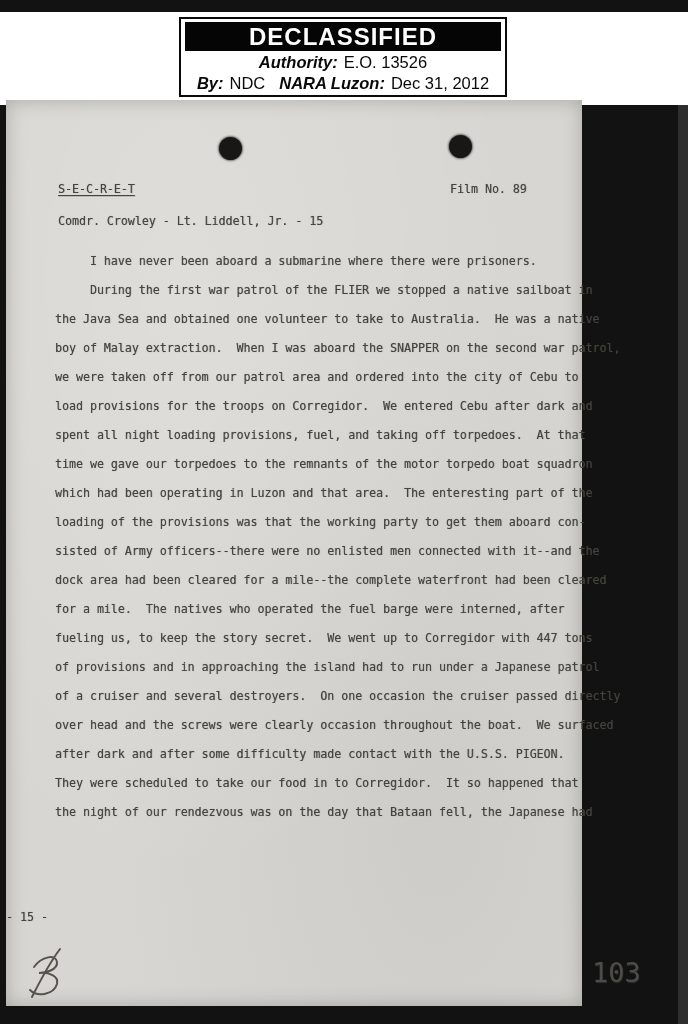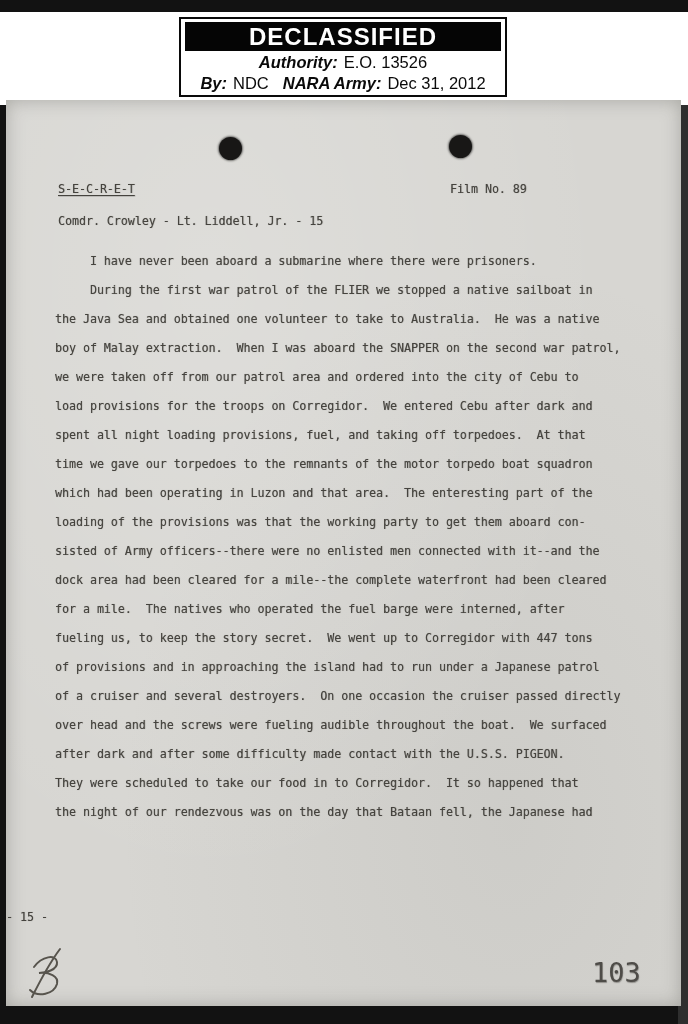--- a/index.html
+++ b/index.html
@@ -50,21 +50,21 @@
     line-height: 21px;
     color: #0a0a0a;
   }
   .stamp-label { font-weight: bold; font-style: italic; }
   .stamp-gap { margin-left: 8px; }
 
   
   .paper {
     position: absolute;
     left: 6px; top: 100px;
-    width: 675px; height: 906px;
+    width: 576px; height: 906px;
     background:
       radial-gradient(ellipse at 30% 20%, rgba(255,255,255,0.18), rgba(255,255,255,0) 60%),
       radial-gradient(ellipse at 75% 80%, rgba(120,120,115,0.10), rgba(120,120,115,0) 55%),
       #d7d6d2;
     box-shadow: inset 0 0 18px rgba(80,80,75,0.35);
   }
   .right-edge-strip {
     position: absolute;
     right: 0; top: 93px;
     width: 10px; height: 931px;
@@ -142,21 +142,21 @@
   <div class="top-band">
     <div class="stamp-box">
       <div class="stamp-title-bar">DECLASSIFIED</div>
       <div class="stamp-line">
         <span class="stamp-label">Authority:</span>
         <span>E.O. 13526</span>
       </div>
       <div class="stamp-line">
         <span class="stamp-label">By:</span>
         <span>NDC</span>
-        <span class="stamp-label stamp-gap">NARA Army:</span>
+        <span class="stamp-label stamp-gap">NARA Luzon:</span>
         <span>Dec 31, 2012</span>
       </div>
     </div>
   </div>
 
   <div class="paper">
 
     <div class="hole" id="hole-left"></div>
     <div class="hole" id="hole-right"></div>
 
@@ -175,21 +175,21 @@
         <div class="typed typed-line">spent all night loading provisions, fuel, and taking off torpedoes.  At that</div>
         <div class="typed typed-line">time we gave our torpedoes to the remnants of the motor torpedo boat squadron</div>
         <div class="typed typed-line">which had been operating in Luzon and that area.  The enteresting part of the</div>
         <div class="typed typed-line">loading of the provisions was that the working party to get them aboard con-</div>
         <div class="typed typed-line">sisted of Army officers--there were no enlisted men connected with it--and the</div>
         <div class="typed typed-line">dock area had been cleared for a mile--the complete waterfront had been cleared</div>
         <div class="typed typed-line">for a mile.  The natives who operated the fuel barge were interned, after</div>
         <div class="typed typed-line">fueling us, to keep the story secret.  We went up to Corregidor with 447 tons</div>
         <div class="typed typed-line">of provisions and in approaching the island had to run under a Japanese patrol</div>
         <div class="typed typed-line">of a cruiser and several destroyers.  On one occasion the cruiser passed directly</div>
-        <div class="typed typed-line">over head and the screws were fueling audible throughout the boat.  We surfaced</div>
+        <div class="typed typed-line">over head and the screws were clearly occasion throughout the boat.  We surfaced</div>
         <div class="typed typed-line">after dark and after some difficulty made contact with the U.S.S. PIGEON.</div>
         <div class="typed typed-line">They were scheduled to take our food in to Corregidor.  It so happened that</div>
         <div class="typed typed-line">the night of our rendezvous was on the day that Bataan fell, the Japanese had</div>
       </div>
 
     <div class="typed page-number">- 15 -</div>
     <div class="folio-number" style="font-family:'DejaVu Sans Mono', monospace;">103</div>
 
     <svg class="handwritten" viewBox="0 0 52 58">
       <g fill="none" stroke="#57544d" stroke-width="2" stroke-linecap="round">

